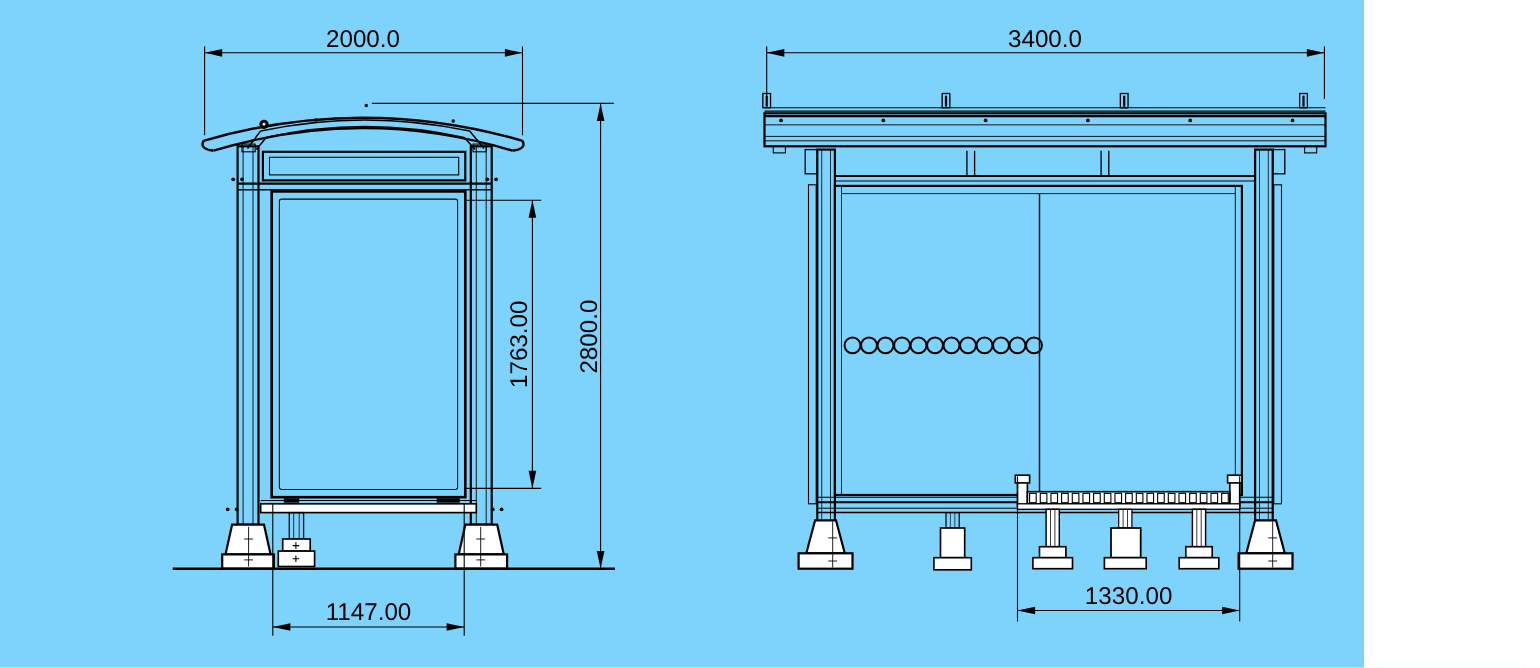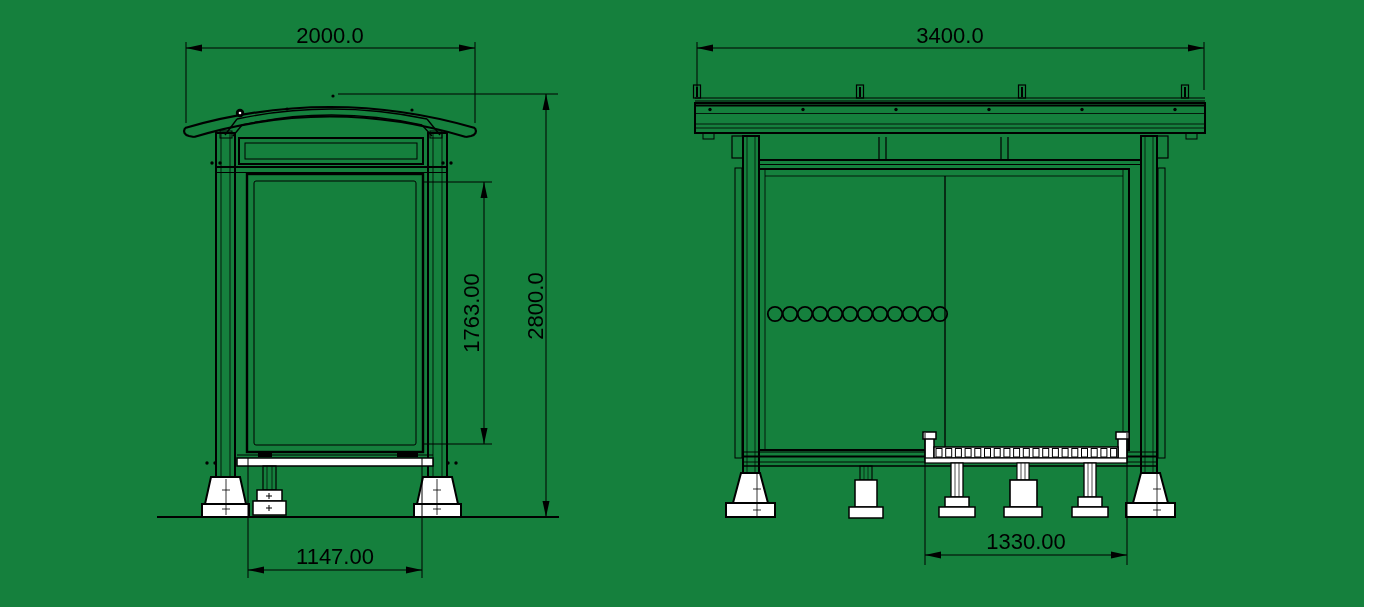--- a/index.html
+++ b/index.html
@@ -1,20 +1,20 @@
 <!DOCTYPE html>
 <html><head>
 <meta charset="utf-8">
 <style>
   html, body { margin: 0; padding: 0; background: #ffffff; }
   .canvas {
     position: relative;
-    width: 1364px;
+    width: 1240px;
     height: 607px;
-    background: #15803d;
+    background: #7dd3fc;
     overflow: hidden;
   }
   svg { display: block; }
   .dim-text {
     font-family: "Liberation Sans", "DejaVu Sans", sans-serif;
     font-size: 22px;
     fill: #000000;
   }
   .ln  { stroke: #000000; fill: none; }
   .fil { fill: #000000; stroke: none; }

